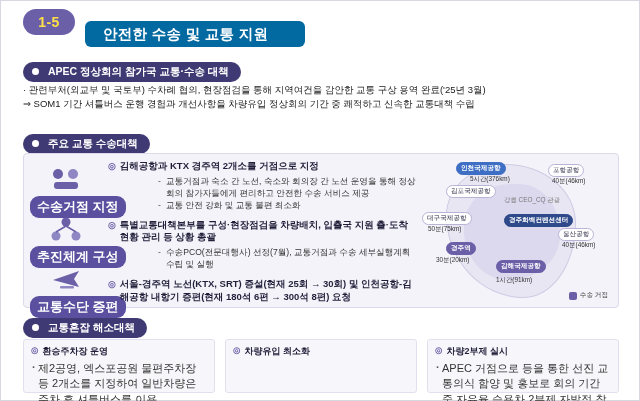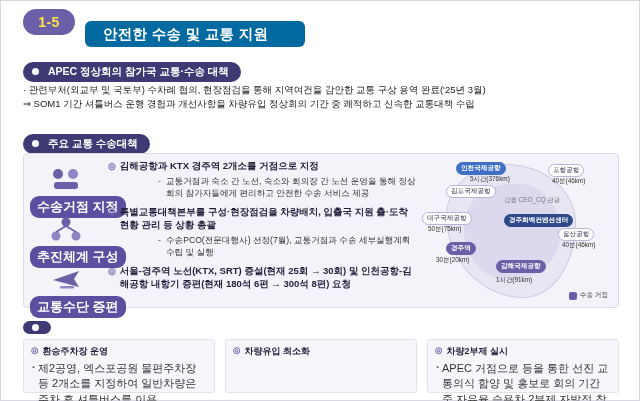--- a/index.html
+++ b/index.html
@@ -229,20 +229,21 @@
     </div>
 
     <div class="bullets">
       <div class="b-item">
         <div class="b-head">
           <span class="mk">◎</span>
           <span>김해공항과 KTX 경주역 2개소를 거점으로 지정</span>
         </div>
         <ul class="sub">
           <li>교통거점과 숙소 간 노선, 숙소와 회의장 간 노선 운영을 통해 정상회의 참가자들에게 편리하고 안전한 수송 서비스 제공</li>
+          <li>교통 안전 강화 및 교통 불편 최소화</li>
         </ul>
       </div>
       <div class="b-item">
         <div class="b-head">
           <span class="mk">◎</span>
           <span>특별교통대책본부를 구성·현장점검을 차량배치, 입출국 지원 출·도착 현황 관리 등 상황 총괄</span>
         </div>
         <ul class="sub">
           <li>수송PCO(전문대행사) 선정(7월), 교통거점과 수송 세부실행계획 수립 및 실행</li>
         </ul>
@@ -285,20 +286,21 @@
       <div class="legend">
         <span class="sq"></span>
         <span>수송 거점</span>
       </div>
     </div>
   </div>
 
   <div class="sec3">
     <span class="chip">
       <span class="dot"></span>
+      <span>교통혼잡 해소대책</span>
     </span>
   </div>
 
   <div class="cols">
     <div class="col">
       <h4>
         <span class="mk">◎</span>
         <span>환승주차장 운영</span>
       </h4>
       <ul>

